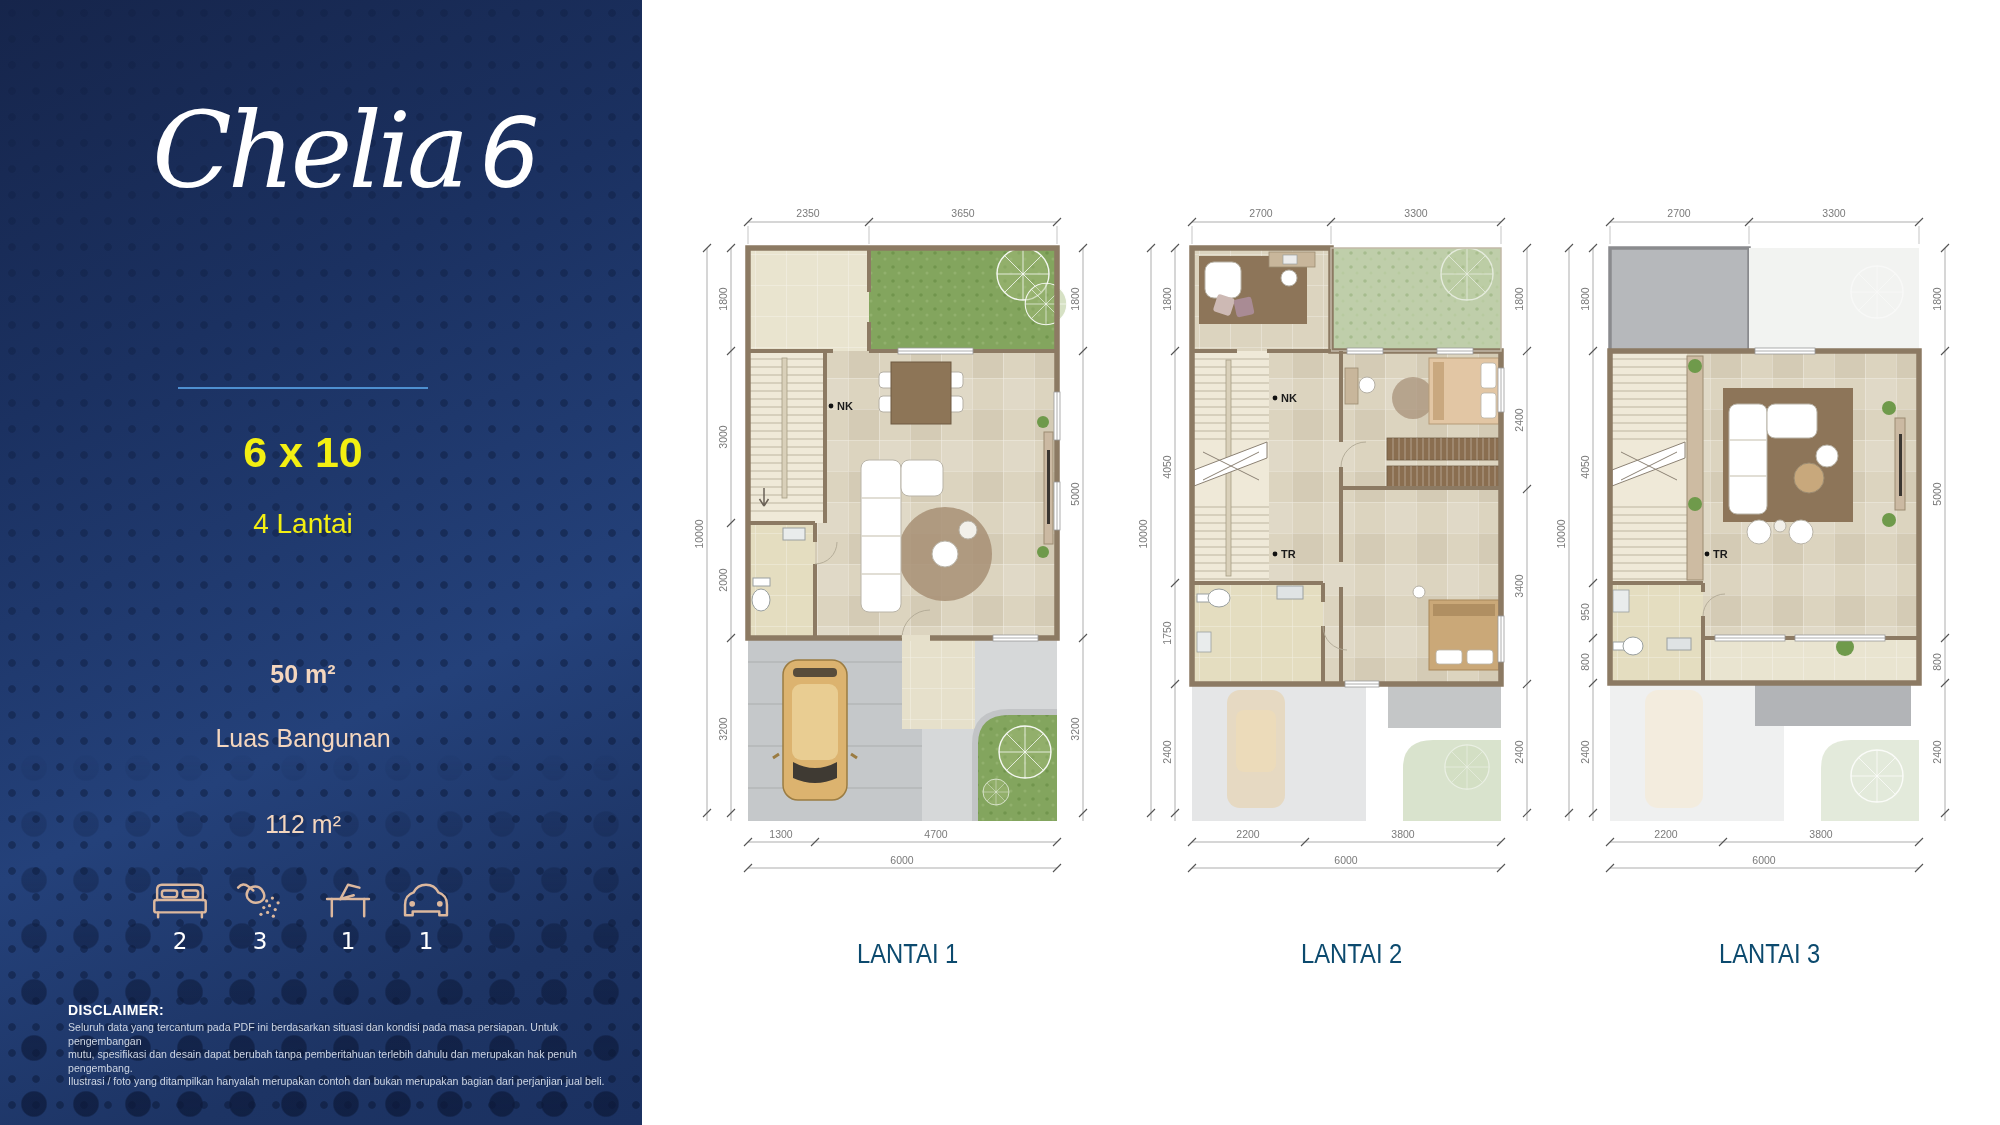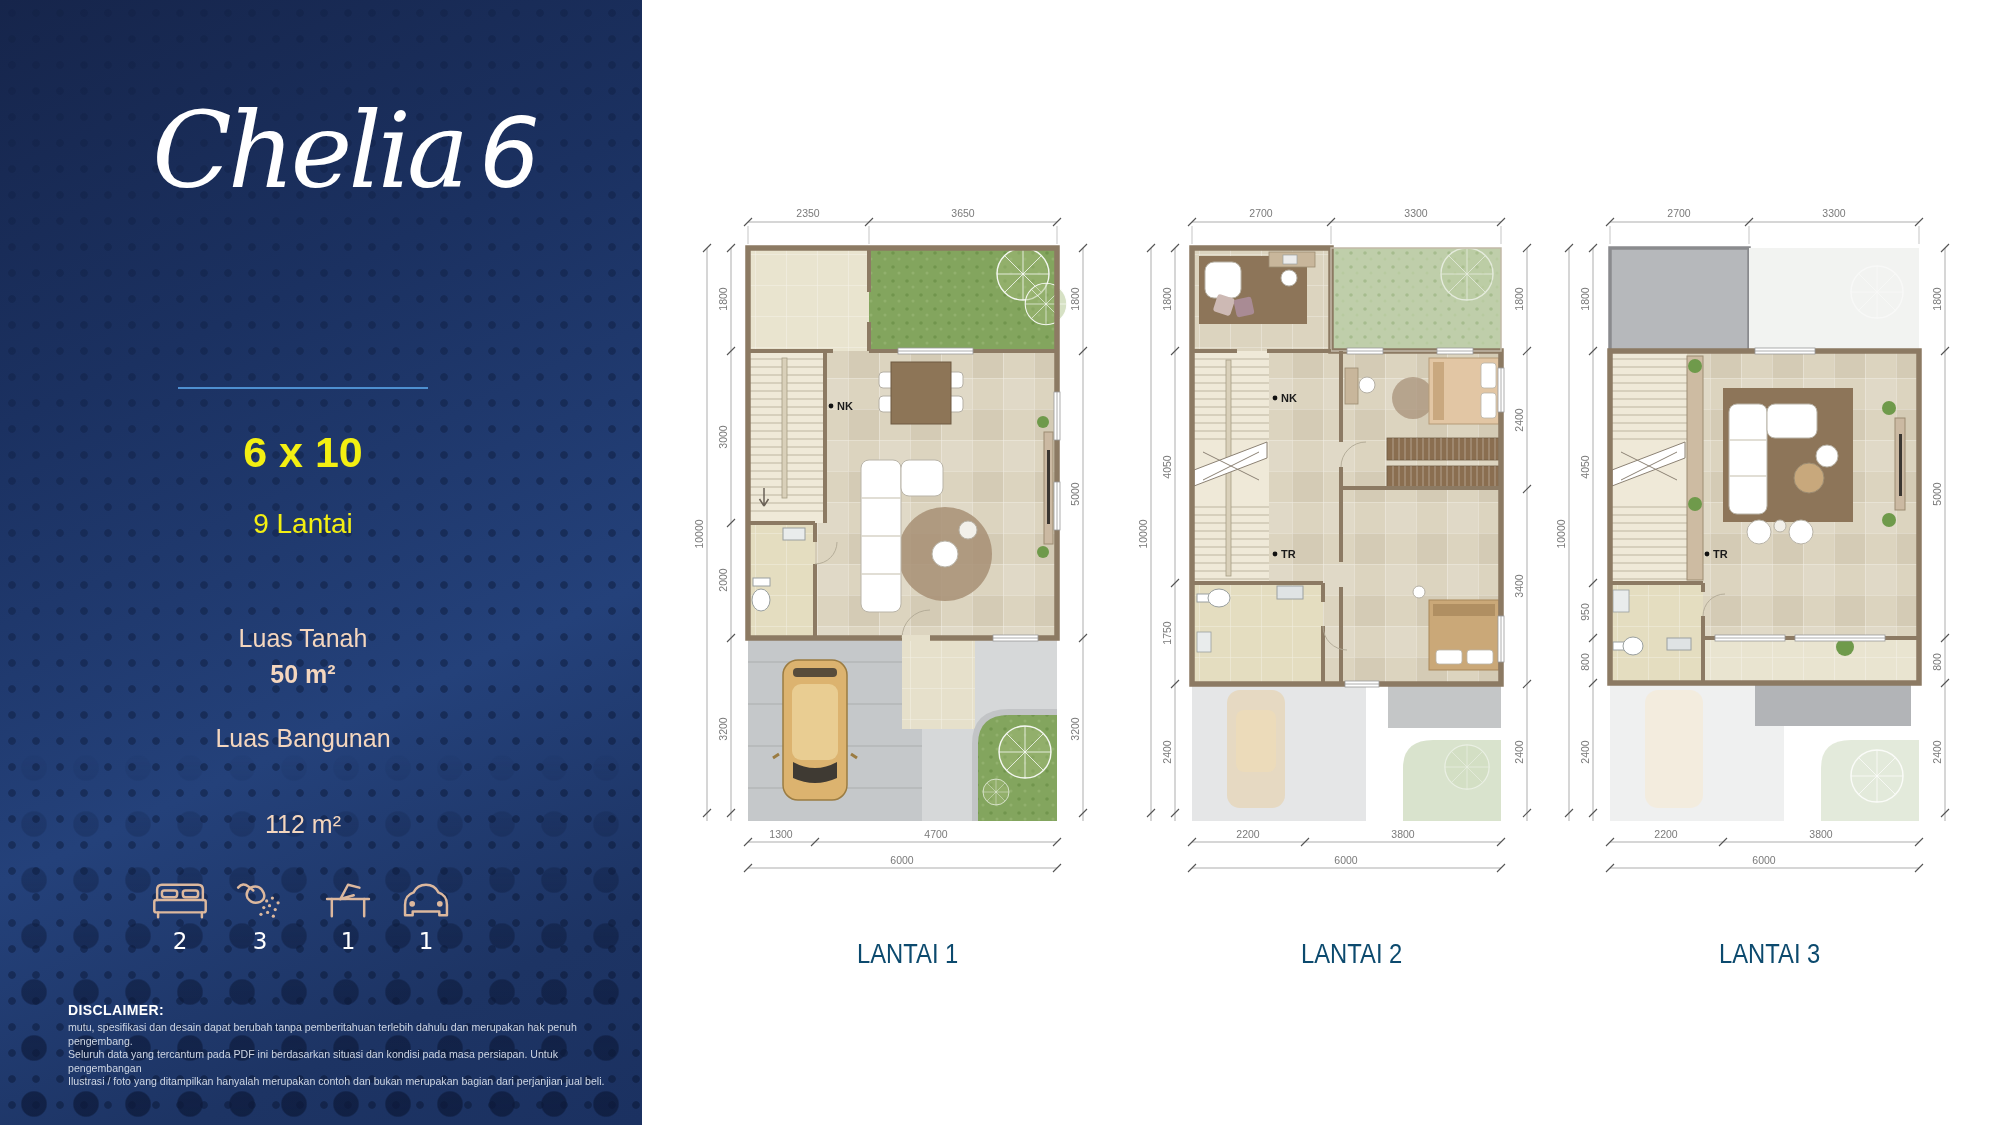--- a/index.html
+++ b/index.html
@@ -63,23 +63,22 @@
   <div class="dots-small"></div>
   <div class="dots-big"></div>
 
   <div class="brand">
     <span class="script">Chelia</span><span class="num">6</span>
   </div>
 
   <div class="divider"></div>
 
   <div class="size-line">6 x 10</div>
-  <div class="floors-line">9 Lantai</div>
-
-  <div class="luas l1">Luas Tanah</div>
+  <div class="floors-line">4 Lantai</div>
+
   <div class="luas v1">50 m²</div>
   <div class="luas l2">Luas Bangunan</div>
   <div class="luas v2">112 m²</div>
 
   <div class="features">
     <div class="feature" style="left:148px">
       <svg width="58" height="40" viewBox="0 0 60 42">
         <g fill="none" stroke="#dcb89e" stroke-width="2.6" stroke-linecap="round" stroke-linejoin="round">
           <path d="M6,21 V10 Q6,5 11,5 H49 Q54,5 54,10 V21"></path>
           <rect x="3" y="21" width="54" height="13" rx="2"></rect>
@@ -130,22 +129,22 @@
           <circle cx="15.5" cy="25" r="3"></circle>
             <circle cx="44.5" cy="25" r="3"></circle>
         </g>
       </svg>
       <div class="cnt">1</div>
     </div>
   </div>
 
   <div class="disclaimer">
     <div class="dt">DISCLAIMER:</div>
+    <div class="dl">Seluruh data yang tercantum pada PDF ini berdasarkan situasi dan kondisi pada masa persiapan. Untuk pengembangan</div>
     <div class="dl">mutu, spesifikasi dan desain dapat berubah tanpa pemberitahuan terlebih dahulu dan merupakan hak penuh pengembang.</div>
-    <div class="dl">Seluruh data yang tercantum pada PDF ini berdasarkan situasi dan kondisi pada masa persiapan. Untuk pengembangan</div>
     <div class="dl">Ilustrasi / foto yang ditampilkan hanyalah merupakan contoh dan bukan merupakan bagian dari perjanjian jual beli.</div>
   </div>
 </aside>
 
 <div class="plan" style="left:693px">
 <svg width="430" height="690" viewBox="0 0 430 690">
   <defs>
     <pattern id="g1" width="31" height="31" patternUnits="userSpaceOnUse">
       <path d="M31 0H0V31" fill="none" stroke="#ffffff" stroke-opacity=".5" stroke-width="1.1"></path>
     </pattern>

